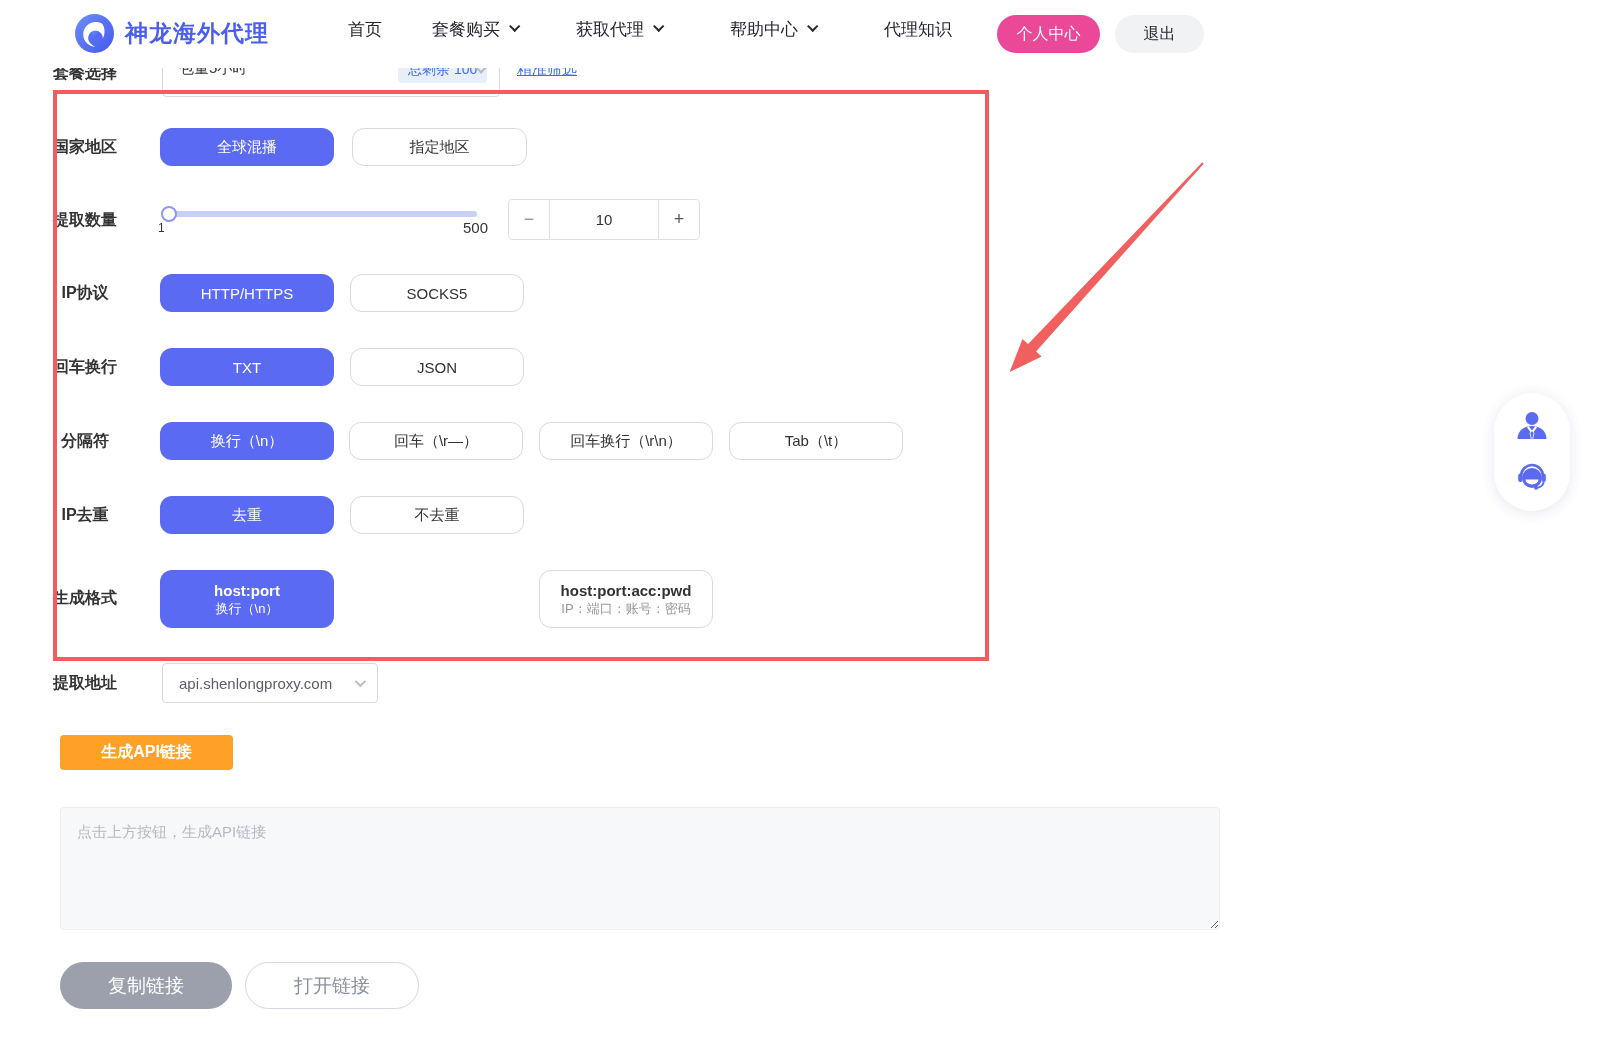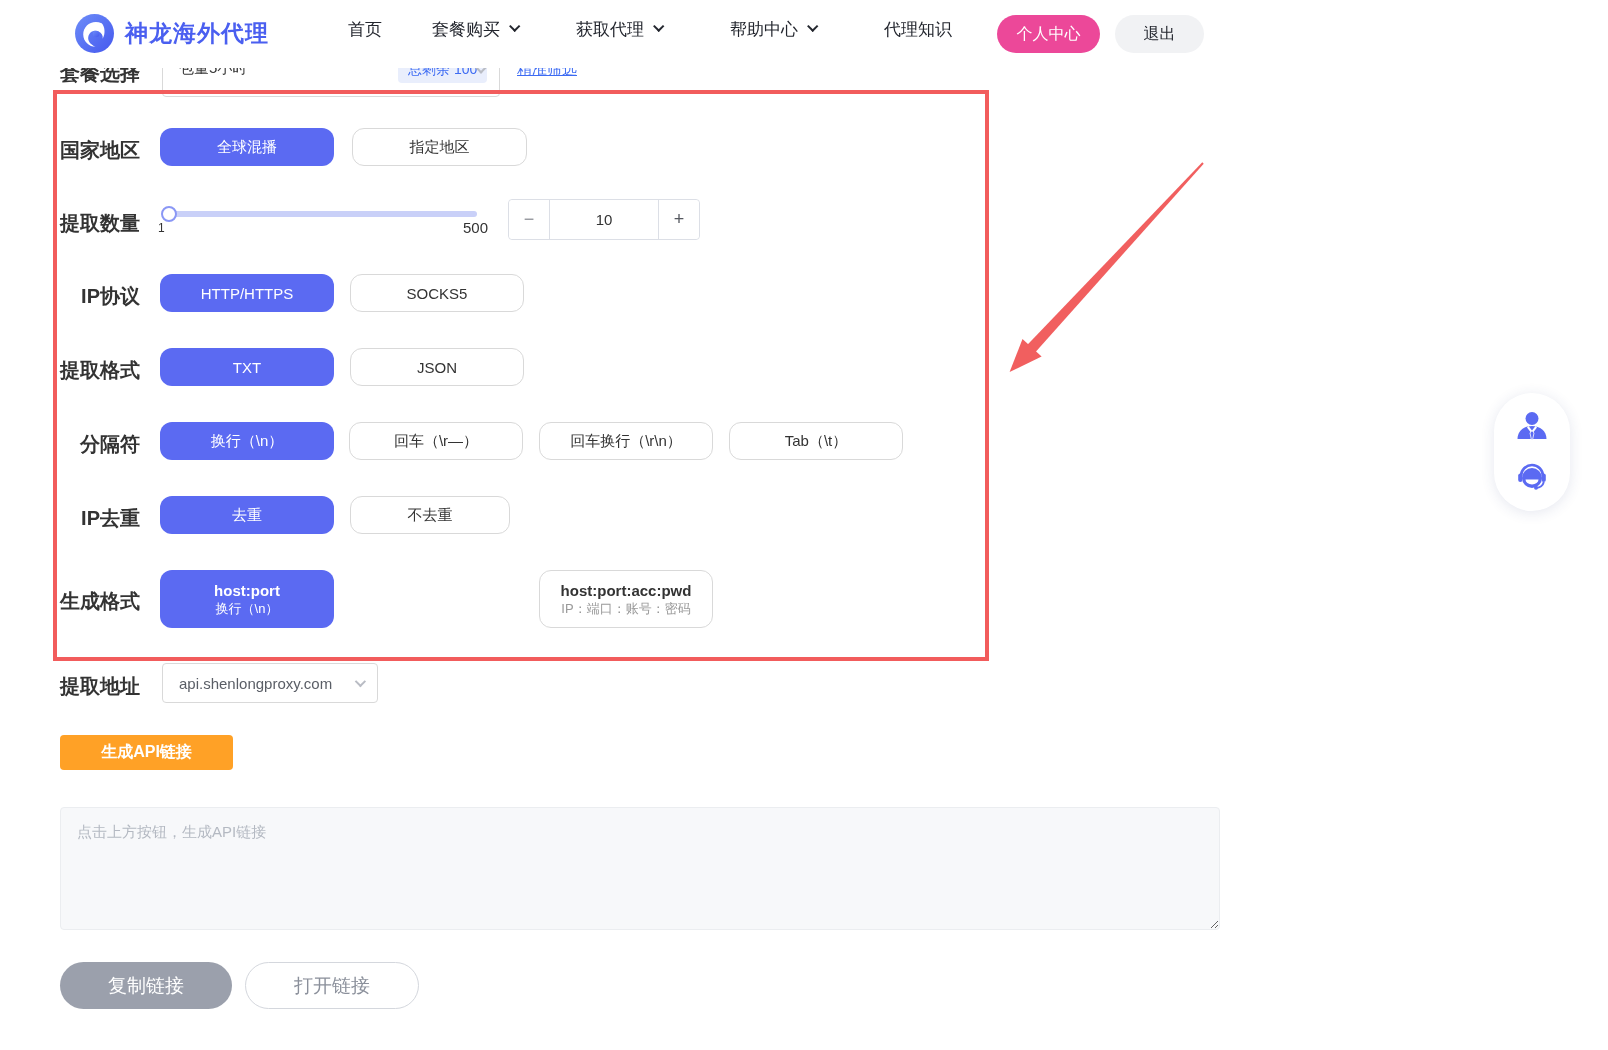--- a/index.html
+++ b/index.html
@@ -12,21 +12,21 @@
   .logo { position:absolute; left:74px; top:13px; display:flex; align-items:center; gap:10px; }
   .logo-icon { width:41px; height:41px; }
   .logo-text { font-size:23px; font-weight:700; color:#4a5ff0; letter-spacing:1px; }
   .nav-item { position:absolute; top:0; height:58px; display:flex; align-items:center; font-size:17px; color:#23262e; cursor:pointer; font-weight:500; }
   .chev { display:inline-block; width:8px; height:8px; border-right:2.2px solid #23262e; border-bottom:2.2px solid #23262e; transform:rotate(45deg) translateY(-1px); margin-left:10px; margin-top:-5px; }
   .pill-btn { position:absolute; top:15px; height:38px; border-radius:19px; display:flex; align-items:center; justify-content:center; font-size:16px; cursor:pointer; border:none; }
   .pill-profile { left:997px; width:103px; background:#ec4899; color:#fff; }
   .pill-logout { left:1115px; width:89px; background:#f1f2f4; color:#23262e; }
 
   
-  .form-label { position:absolute; left:30px; width:110px; text-align:right; font-size:20px; font-weight:700; color:#333; }
+  .form-label { position:absolute; left:30px; width:110px; text-align:center; font-size:16px; font-weight:700; color:#333; }
   .opt-btn { position:absolute; height:38px; display:flex; align-items:center; justify-content:center; border-radius:12px; font-size:15px; cursor:pointer; }
   .opt-active { background:#5b6af2; color:#fff; border:none; }
   .opt-plain { background:#fff; color:#333; border:1px solid #d9d9d9; }
   .tall { height:58px; flex-direction:column; gap:2px; }
   .tall .t1 { font-weight:700; font-size:15px; line-height:17px; }
   .tall .t2 { font-size:13px; line-height:15px; }
   .opt-plain.tall .t2 { color:#999; }
 
   
   .pkg-label { top:62px; height:22px; line-height:22px; z-index:5; }
@@ -134,33 +134,33 @@
   <div class="stepper">
     <div class="sbtn sminus">−</div>
     <div class="sval">10</div>
     <div class="sbtn splus">+</div>
   </div>
 
   <div class="form-label" style="top:283px;">IP协议</div>
   <div class="opt-btn opt-active" style="left:160px;top:274px;width:174px;">HTTP/HTTPS</div>
   <div class="opt-btn opt-plain" style="left:350px;top:274px;width:174px;">SOCKS5</div>
 
-  <div class="form-label" style="top:357px;">提取格式</div>
+  <div class="form-label" style="top:357px;">回车换行</div>
   <div class="opt-btn opt-active" style="left:160px;top:348px;width:174px;">TXT</div>
   <div class="opt-btn opt-plain" style="left:350px;top:348px;width:174px;">JSON</div>
 
   <div class="form-label" style="top:431px;">分隔符</div>
   <div class="opt-btn opt-active" style="left:160px;top:422px;width:174px;">换行（\n）</div>
   <div class="opt-btn opt-plain" style="left:349px;top:422px;width:174px;">回车（\r—）</div>
   <div class="opt-btn opt-plain" style="left:539px;top:422px;width:174px;">回车换行（\r\n）</div>
   <div class="opt-btn opt-plain" style="left:729px;top:422px;width:174px;">Tab（\t）</div>
 
   <div class="form-label" style="top:505px;">IP去重</div>
   <div class="opt-btn opt-active" style="left:160px;top:496px;width:174px;">去重</div>
-  <div class="opt-btn opt-plain" style="left:350px;top:496px;width:160px;">不去重</div>
+  <div class="opt-btn opt-plain" style="left:350px;top:496px;width:174px;">不去重</div>
 
   <div class="form-label" style="top:588px;">生成格式</div>
   <div class="opt-btn opt-active tall" style="left:160px;top:570px;width:174px;">
     <span class="t1">host:port</span>
     <span class="t2">换行（\n）</span>
   </div>
   <div class="opt-btn opt-plain tall" style="left:539px;top:570px;width:174px;">
     <span class="t1">host:port:acc:pwd</span>
     <span class="t2">IP：端口：账号：密码</span>
   </div>

